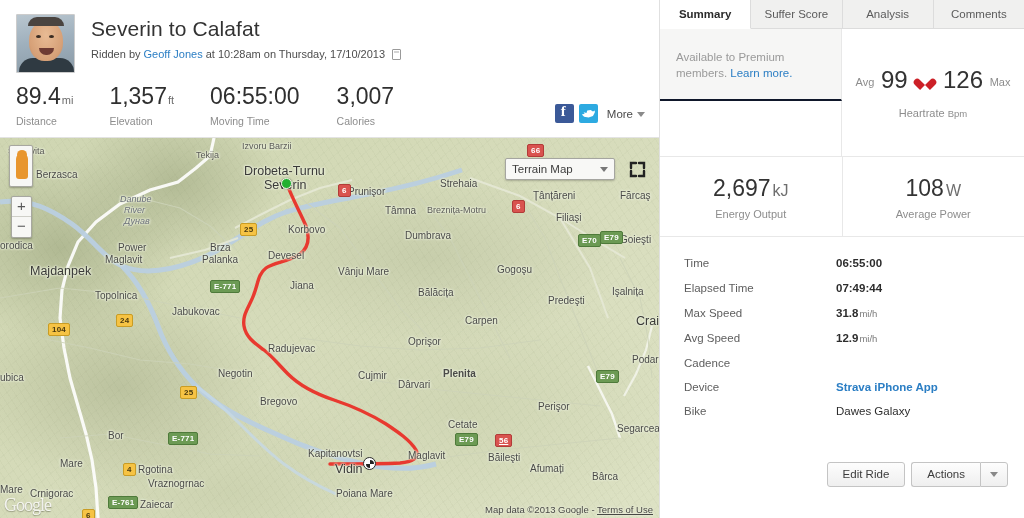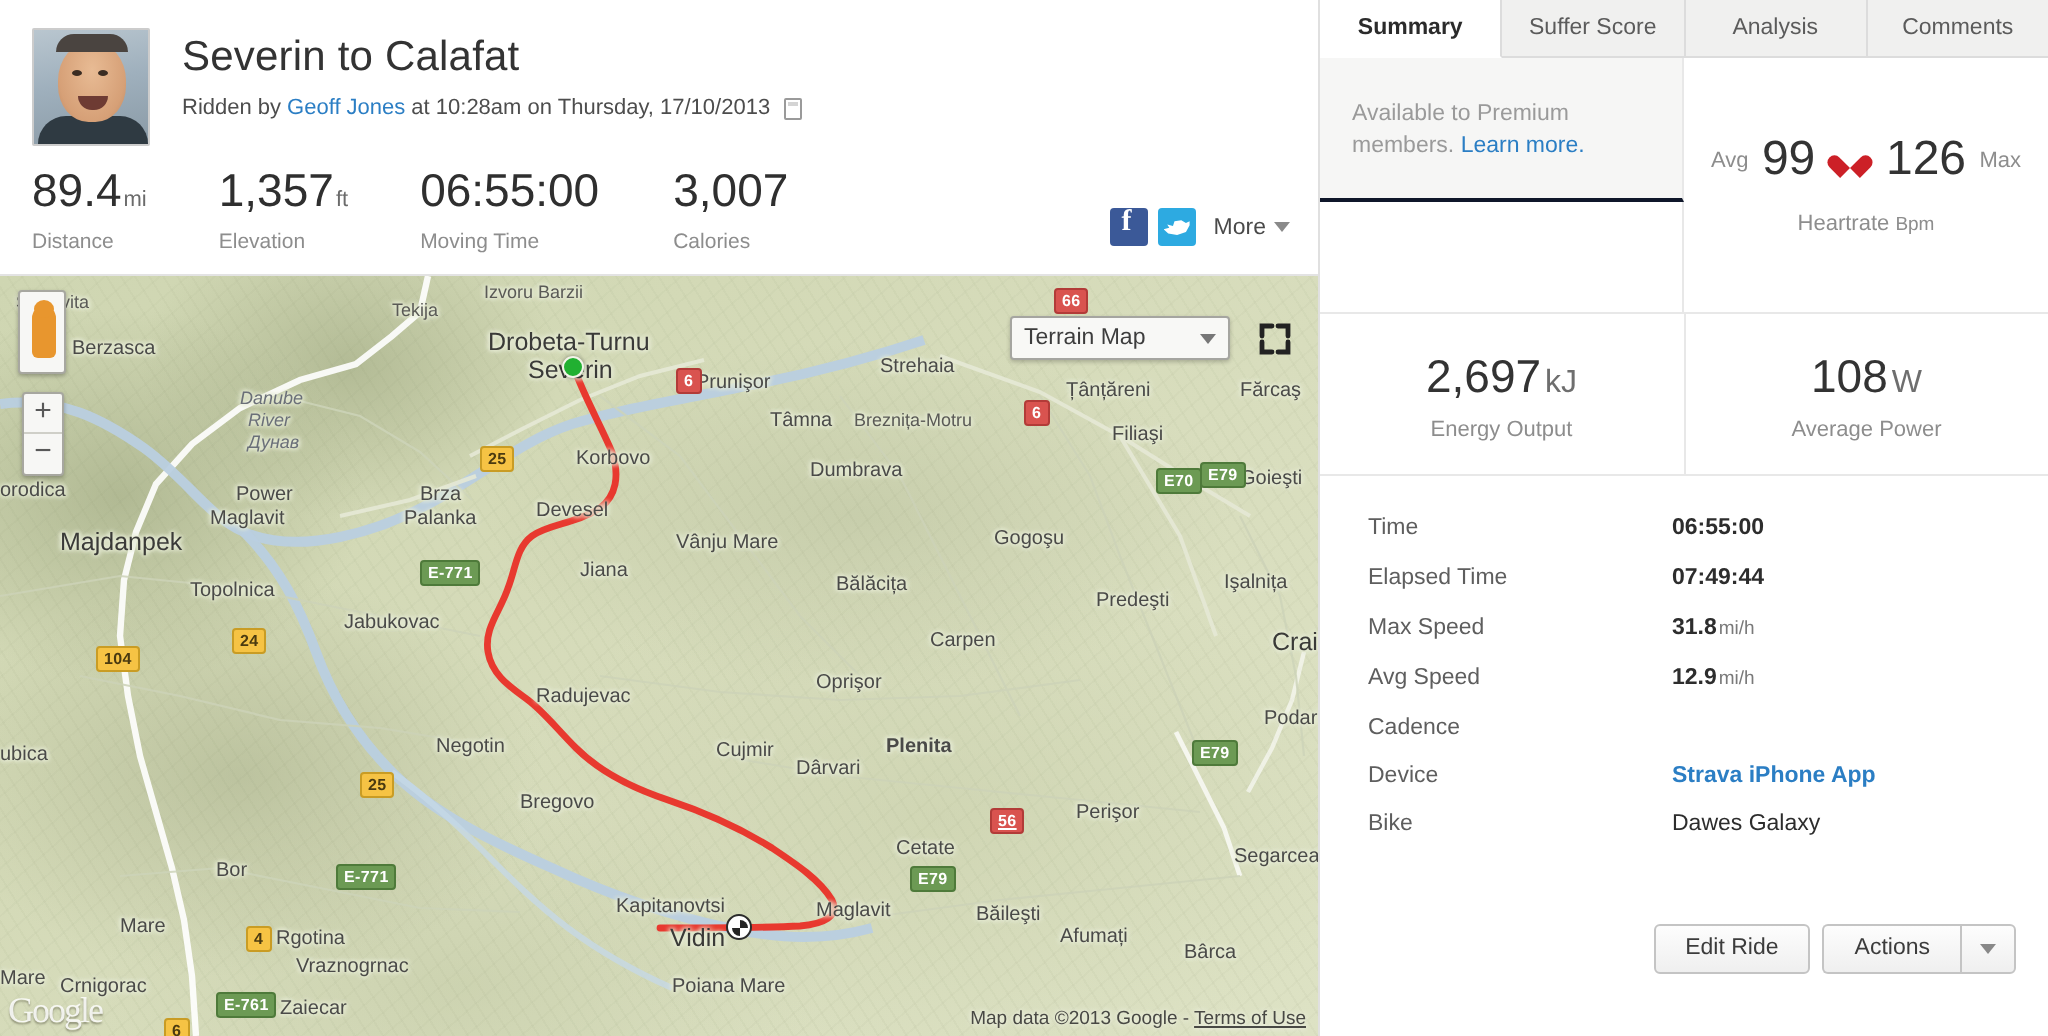--- a/index.html
+++ b/index.html
@@ -473,21 +473,21 @@
           <div class="shield red" style="left: 338px; top: 46px;">6</div>
           <div class="shield red" style="left: 512px; top: 62px;">6</div>
           <div class="shield grn" style="left: 578px; top: 96px;">E70</div>
           <div class="shield yel" style="left: 240px; top: 85px;">25</div>
           <div class="shield grn" style="left: 210px; top: 142px;">E-771</div>
           <div class="shield yel" style="left: 116px; top: 176px;">24</div>
           <div class="shield yel" style="left: 48px; top: 185px;">104</div>
           <div class="shield grn" style="left: 600px; top: 93px;">E79</div>
           <div class="shield grn" style="left: 596px; top: 232px;">E79</div>
           <div class="shield yel" style="left: 180px; top: 248px;">25</div>
-          <div class="shield red" style="left: 495px; top: 266px; text-decoration: underline;">56</div>
+          <div class="shield red" style="left: 495px; top: 296px; text-decoration: underline;">56</div>
           <div class="shield grn" style="left: 455px; top: 295px;">E79</div>
           <div class="shield grn" style="left: 168px; top: 294px;">E-771</div>
           <div class="shield yel" style="left: 123px; top: 325px;">4</div>
           <div class="shield grn" style="left: 108px; top: 358px;">E-761</div>
           <div class="shield yel" style="left: 82px; top: 371px;">6</div>
         </div>
 
       <div class="start-marker" style="left:281px; top:40px;"></div>
       <div class="end-marker" style="left:363px; top:319px;">
         <span class="chk"></span>

